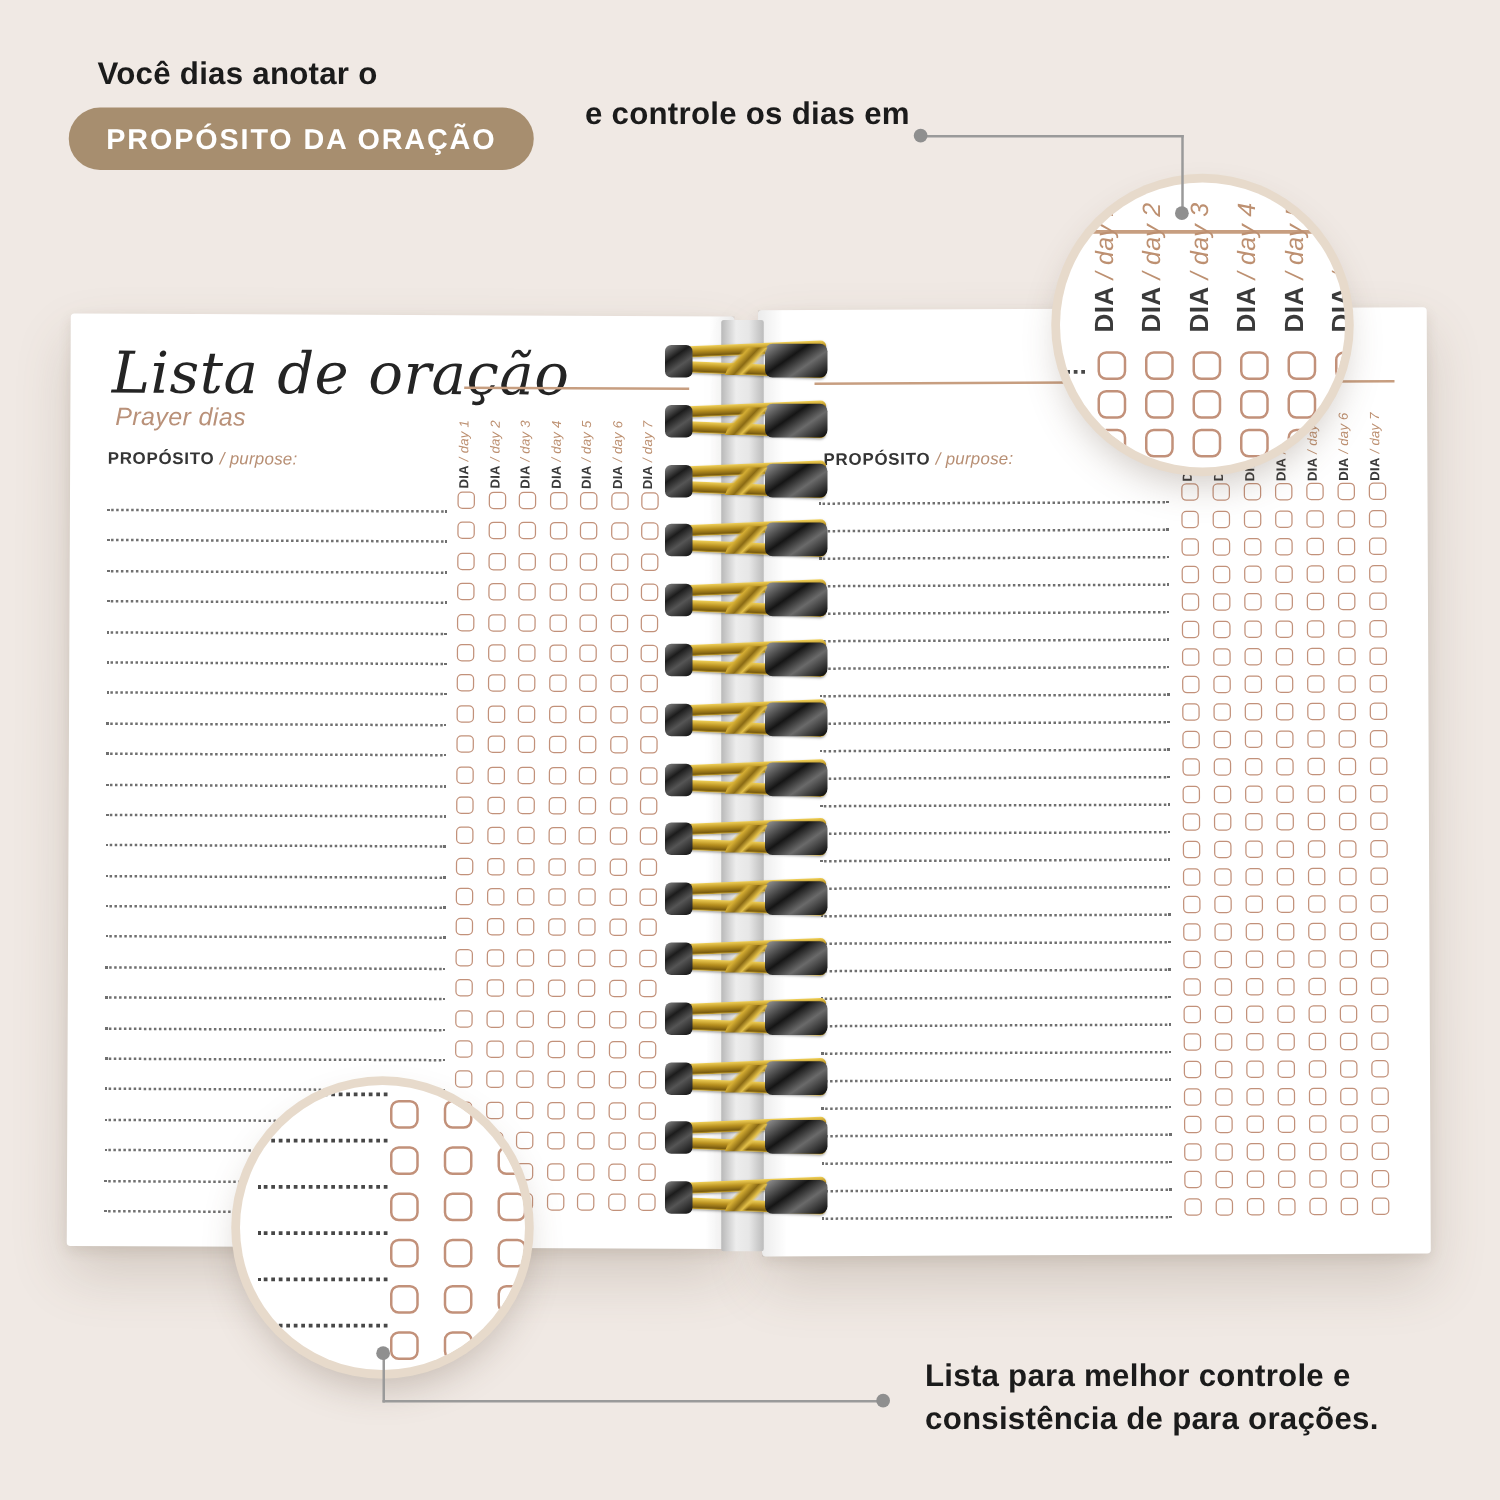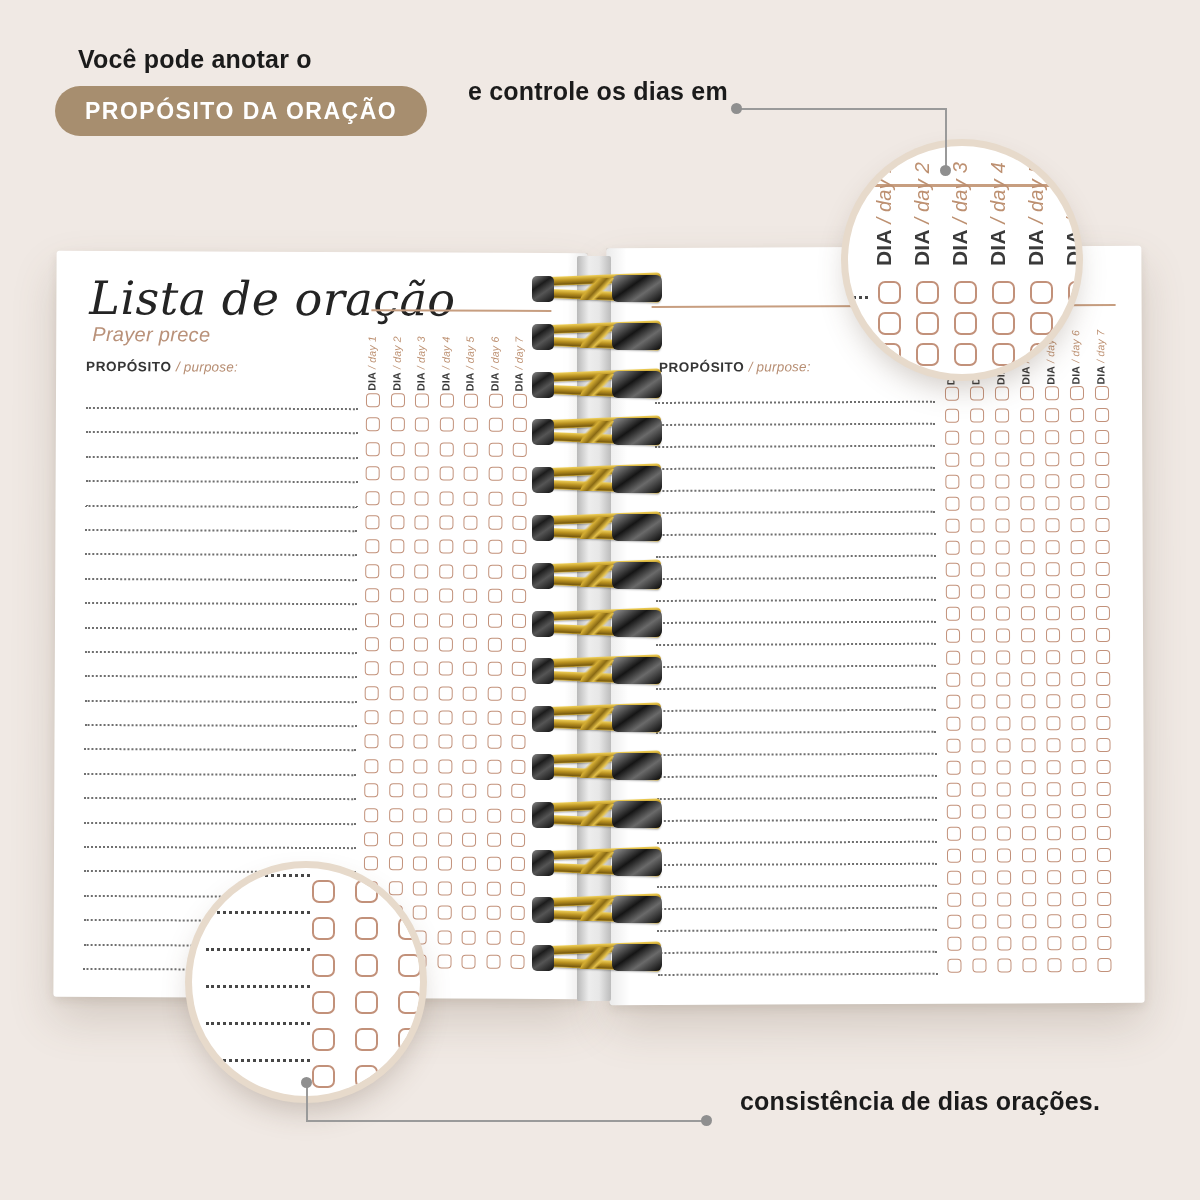--- a/index.html
+++ b/index.html
@@ -68,36 +68,36 @@
   .mag .day-label{font-size:20px}
   .mag .day-label b{font-size:21px}
   .mag .wline{border-top:3px dotted #474747}
   .mag .cbox{border-width:2.5px;border-radius:7px}
   .mag-line{position:absolute;border-top:3px solid #c79e80}
   .mag-days{position:absolute;left:0;top:0;height:120px;right:0}
 </style>
 </head>
 <body>
 
-<div class="abs headline" style="left:78px;top:42px">Você pode anotar o</div>
+<div class="abs headline" style="left:78px;top:42px">Você dias anotar o</div>
 <div class="abs" style="left:55px;top:86px">
   <span class="badge">PROPÓSITO DA ORAÇÃO</span>
 </div>
 <div class="abs headline" style="left:468px;top:74px">
   <div>e controle os dias em</div>
 </div>
 
 <div class="cline" style="left:737px;top:108px;width:210px;height:2px"></div>
 <div class="cline" style="left:945px;top:108px;width:2px;height:62px"></div>
 <div class="cdot" style="left:731px;top:103px"></div>
 <div class="cdot" style="left:940px;top:165px"></div>
 
 <div class="page page-left">
   <div class="abs page-title" style="left:33px;top:24px">Lista de oração</div>
-  <div class="abs page-subtitle" style="left:36px;top:72px">Prayer prece</div>
+  <div class="abs page-subtitle" style="left:36px;top:72px">Prayer dias</div>
   <div class="hline" style="left:315px;top:57px;width:180px"></div>
   <div class="abs purpose" style="left:30px;top:108px">
     <b>PROPÓSITO</b>
     <i>/ purpose:</i>
   </div>
   <div class="day-headers">
       <span class="day-label" style="left: 321px;"><b>DIA</b><i> / day 1</i></span>
       <span class="day-label" style="left: 345.5px;"><b>DIA</b><i> / day 2</i></span>
       <span class="day-label" style="left: 370px;"><b>DIA</b><i> / day 3</i></span>
       <span class="day-label" style="left: 394.5px;"><b>DIA</b><i> / day 4</i></span>
@@ -827,14 +827,15 @@
       </div>
     </div>
 </div>
 
 <div class="cline" style="left:306px;top:1082px;width:2px;height:40px"></div>
 <div class="cline" style="left:306px;top:1120px;width:401px;height:2px"></div>
 <div class="cdot" style="left:301px;top:1077px"></div>
 <div class="cdot" style="left:701px;top:1115px"></div>
 
 <div class="abs headline" style="left:740px;top:1084px">
-  <div>consistência de dias orações.</div>
+  <div>Lista para melhor controle e</div>
+  <div>consistência de para orações.</div>
 </div>
 
 </body></html>

